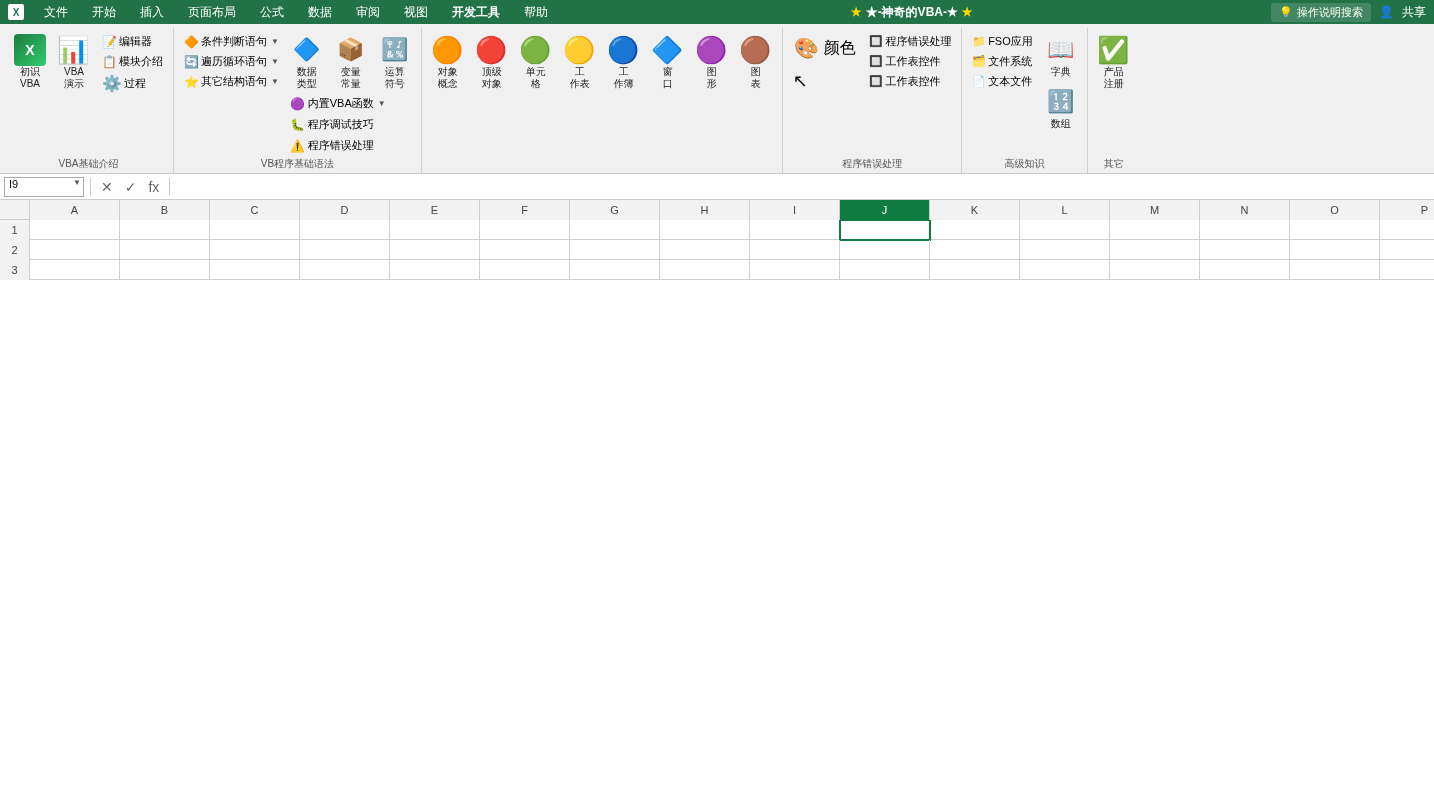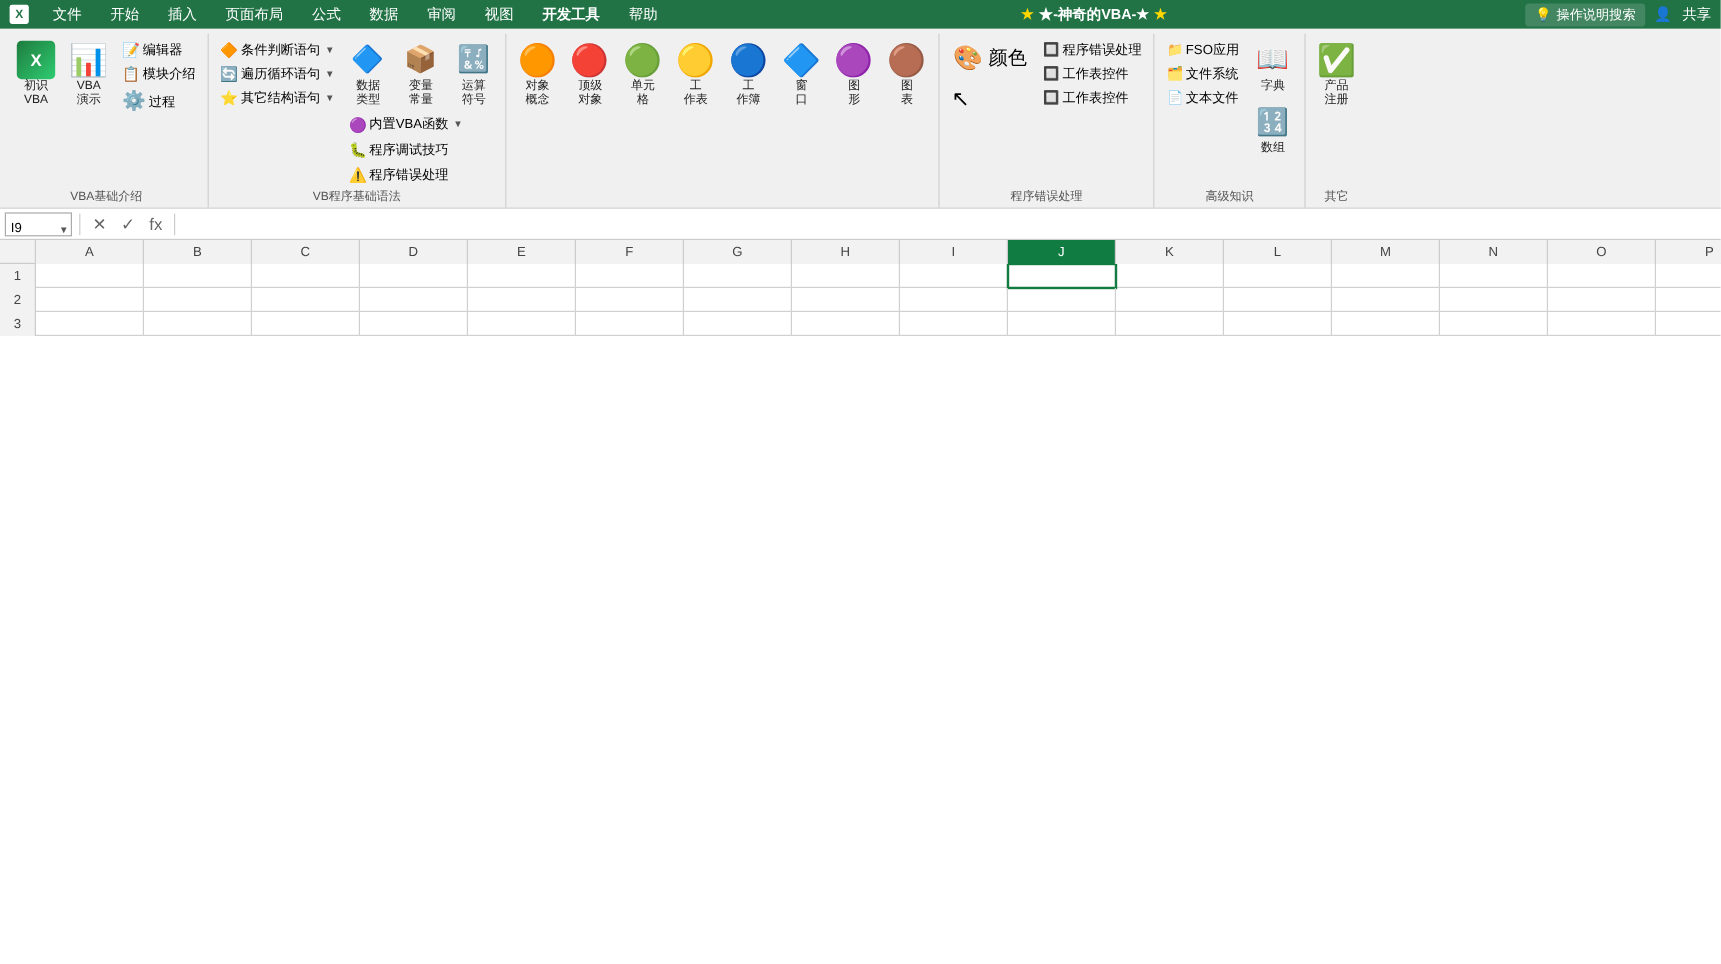--- a/index.html
+++ b/index.html
@@ -103,27 +103,27 @@
     .formula-bar {
       height: 26px;
       background: #fff;
       border-bottom: 1px solid #ccc;
       display: flex;
       align-items: center;
       padding: 0 4px;
       gap: 4px;
     }
     .name-box {
-      width: 56px;
+      width: 80px;
       height: 20px;
       border: 1px solid #aaa;
       padding: 0 4px;
       font-size: 11px;
       display: flex;
-      align-items: flex-end;
+      align-items: flex-start;
       position: relative;
     }
     .name-box-arrow {
       position: absolute; right: 2px; font-size: 8px; color: #555;
     }
     .formula-btn { padding: 0 4px; cursor: pointer; font-size: 14px; color: #666; }
     .formula-input { flex: 1; border: none; outline: none; font-size: 12px; }
     .formula-bar-separator { width: 1px; height: 18px; background: #ccc; margin: 0 2px; }
 
     

